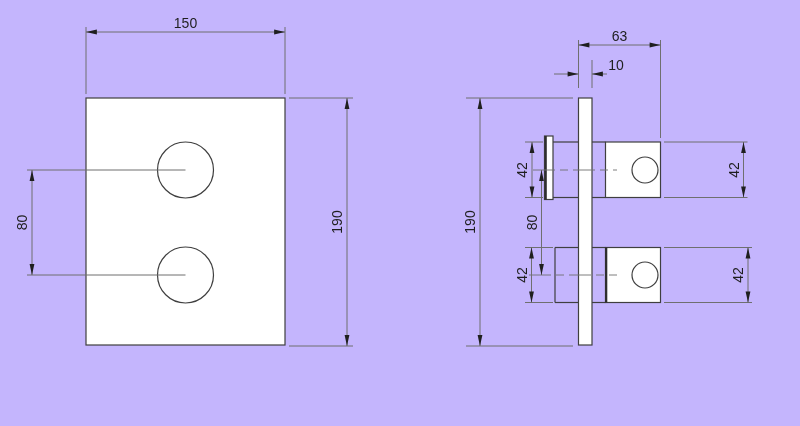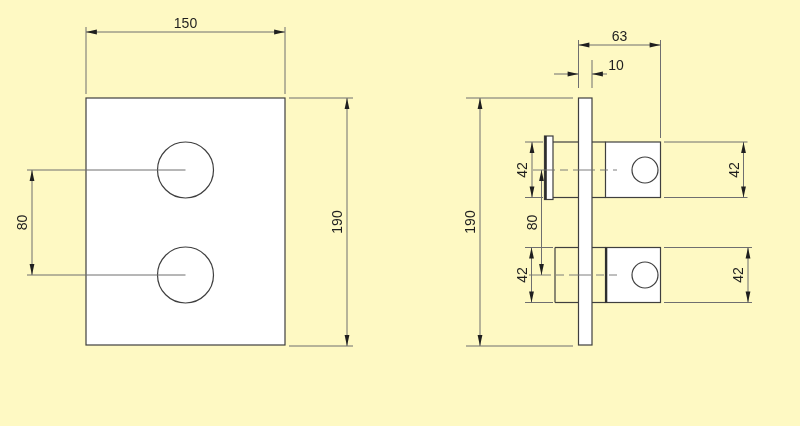--- a/index.html
+++ b/index.html
@@ -4,21 +4,21 @@
 <style>
   html, body {
     margin: 0;
     padding: 0;
     background: #ffffff;
   }
   .sheet {
     position: relative;
     width: 800px;
     height: 426px;
-    background: #fef9c3;
+    background: #c4b5fd;
     overflow: hidden;
     font-family: "Liberation Sans", sans-serif;
   }
   svg { display: block; }
   .obj {
     stroke: #3f3f3f;
     stroke-width: 1.2;
     fill: none;
   }
   .obj-fill {

